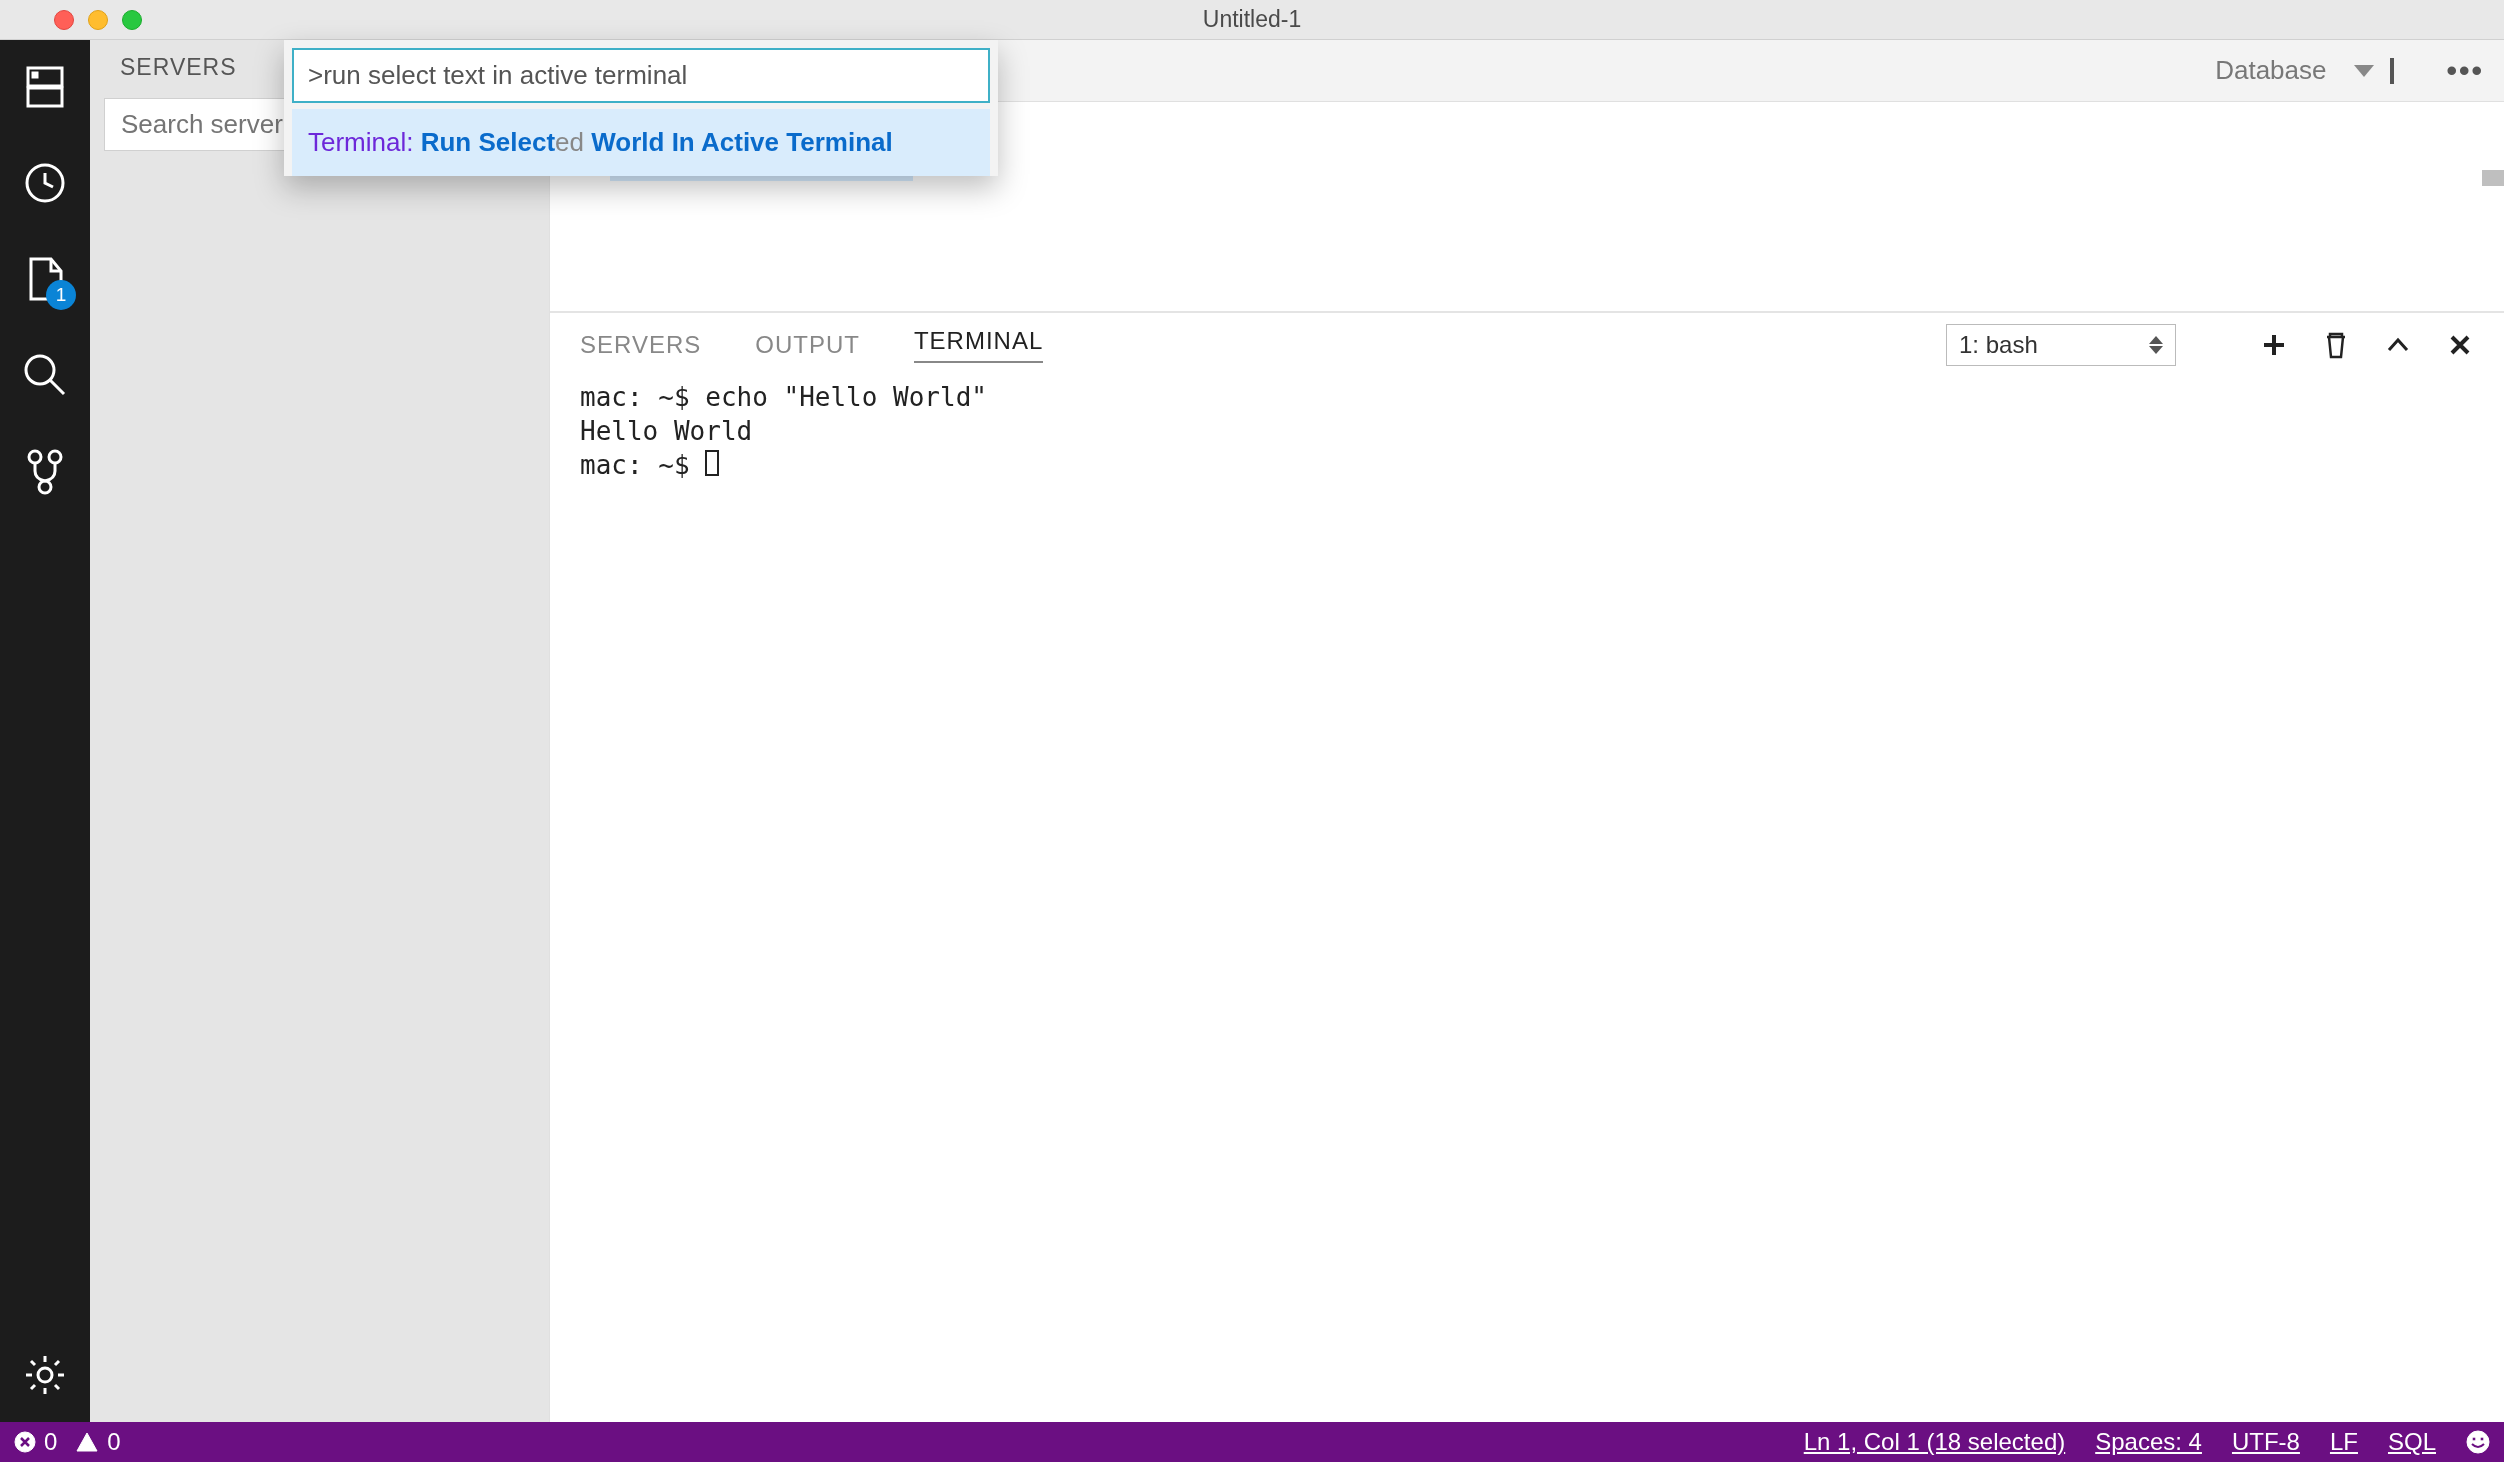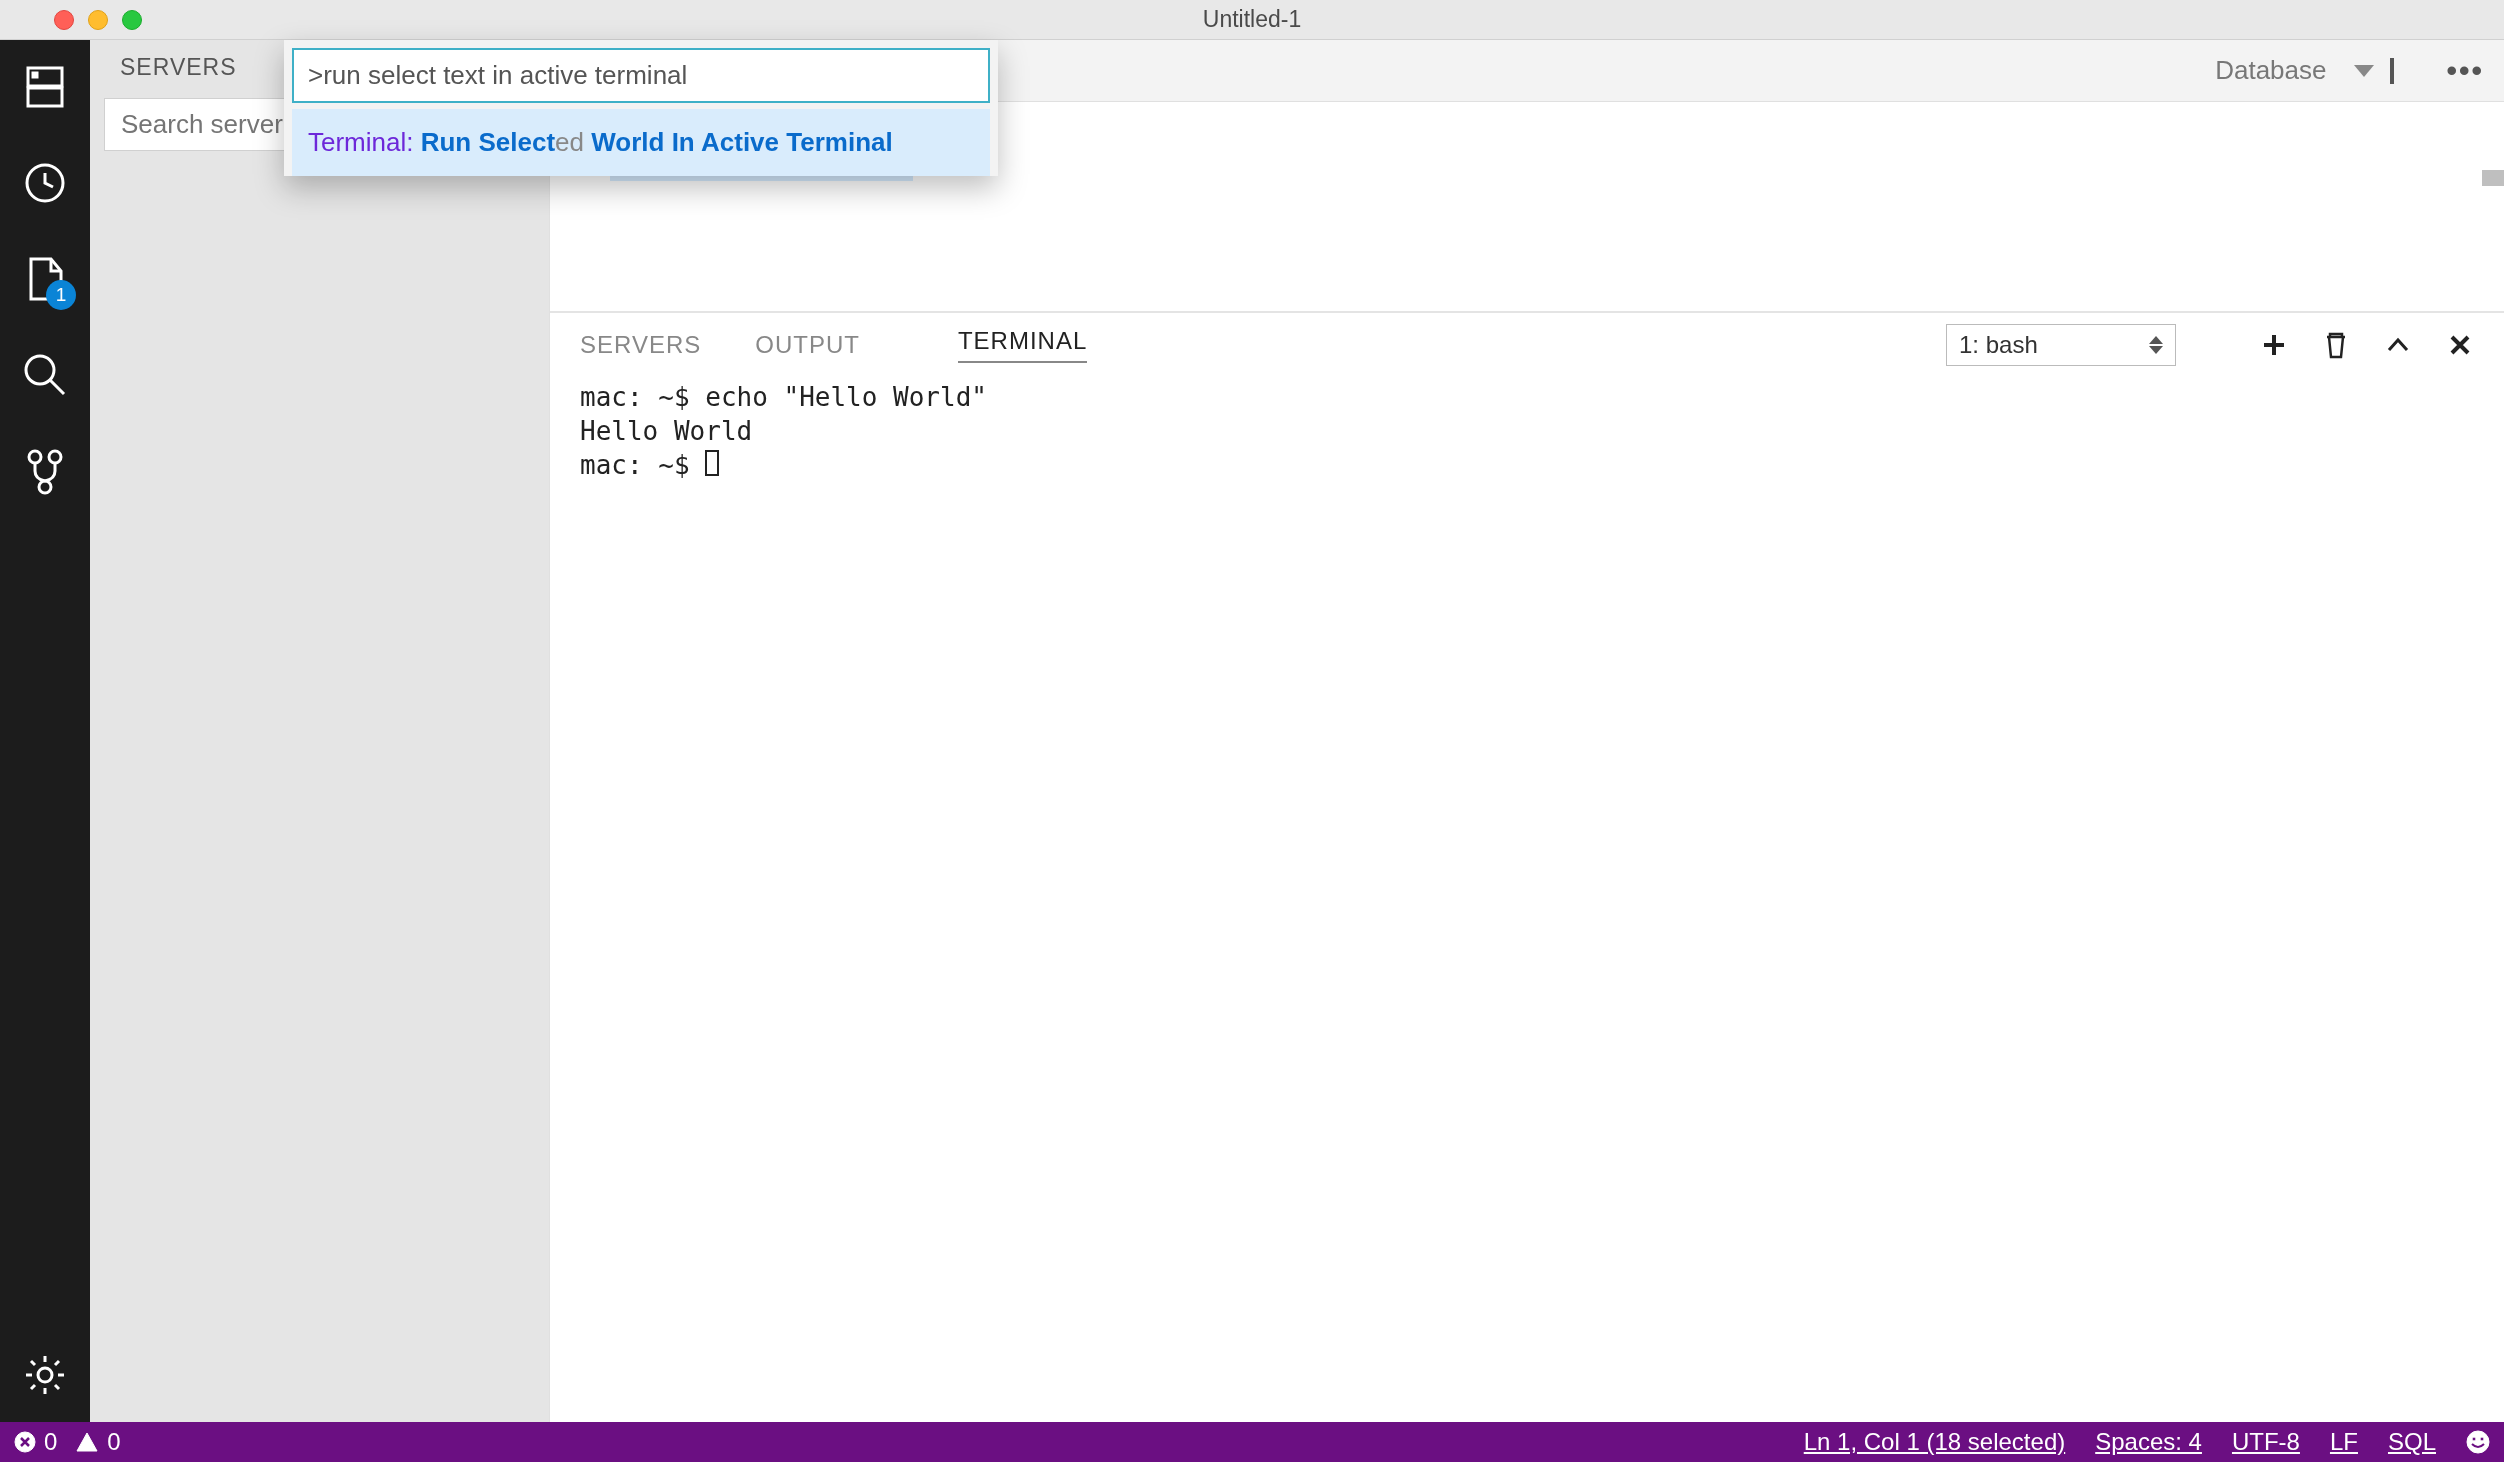--- a/index.html
+++ b/index.html
@@ -90,21 +90,21 @@
 
   
   .panel {
     flex: 1 1 auto; display: flex; flex-direction: column; background: #fff;
     border-top: 1px solid #e4e4e4; min-height: 0;
   }
   .panel-tabs {
     display: flex; align-items: center; padding: 0 30px; height: 64px; gap: 54px;
   }
   .panel-tab { font-size: 24px; letter-spacing: 1px; color: #888; }
-  .panel-tab.active { color: #222; border-bottom: 2px solid #888; padding-bottom: 6px; margin-left: 44px;}
+  .panel-tab.active { color: #222; border-bottom: 2px solid #888; padding-bottom: 6px;}
   .term-spacer { flex: 1; }
   .term-select {
     border: 1px solid #bbb; padding: 6px 12px; font-size: 24px; color: #333;
     width: 230px; display: flex; align-items: center; justify-content: space-between; background:#fff;
   }
   .term-actions { display: flex; gap: 34px; margin-left: 30px; }
   .term-actions .ico { width: 28px; height: 28px; display:flex; align-items:center; justify-content:center; }
   .term-actions svg { stroke:#222; fill:#222; }
 
   .term-body {

